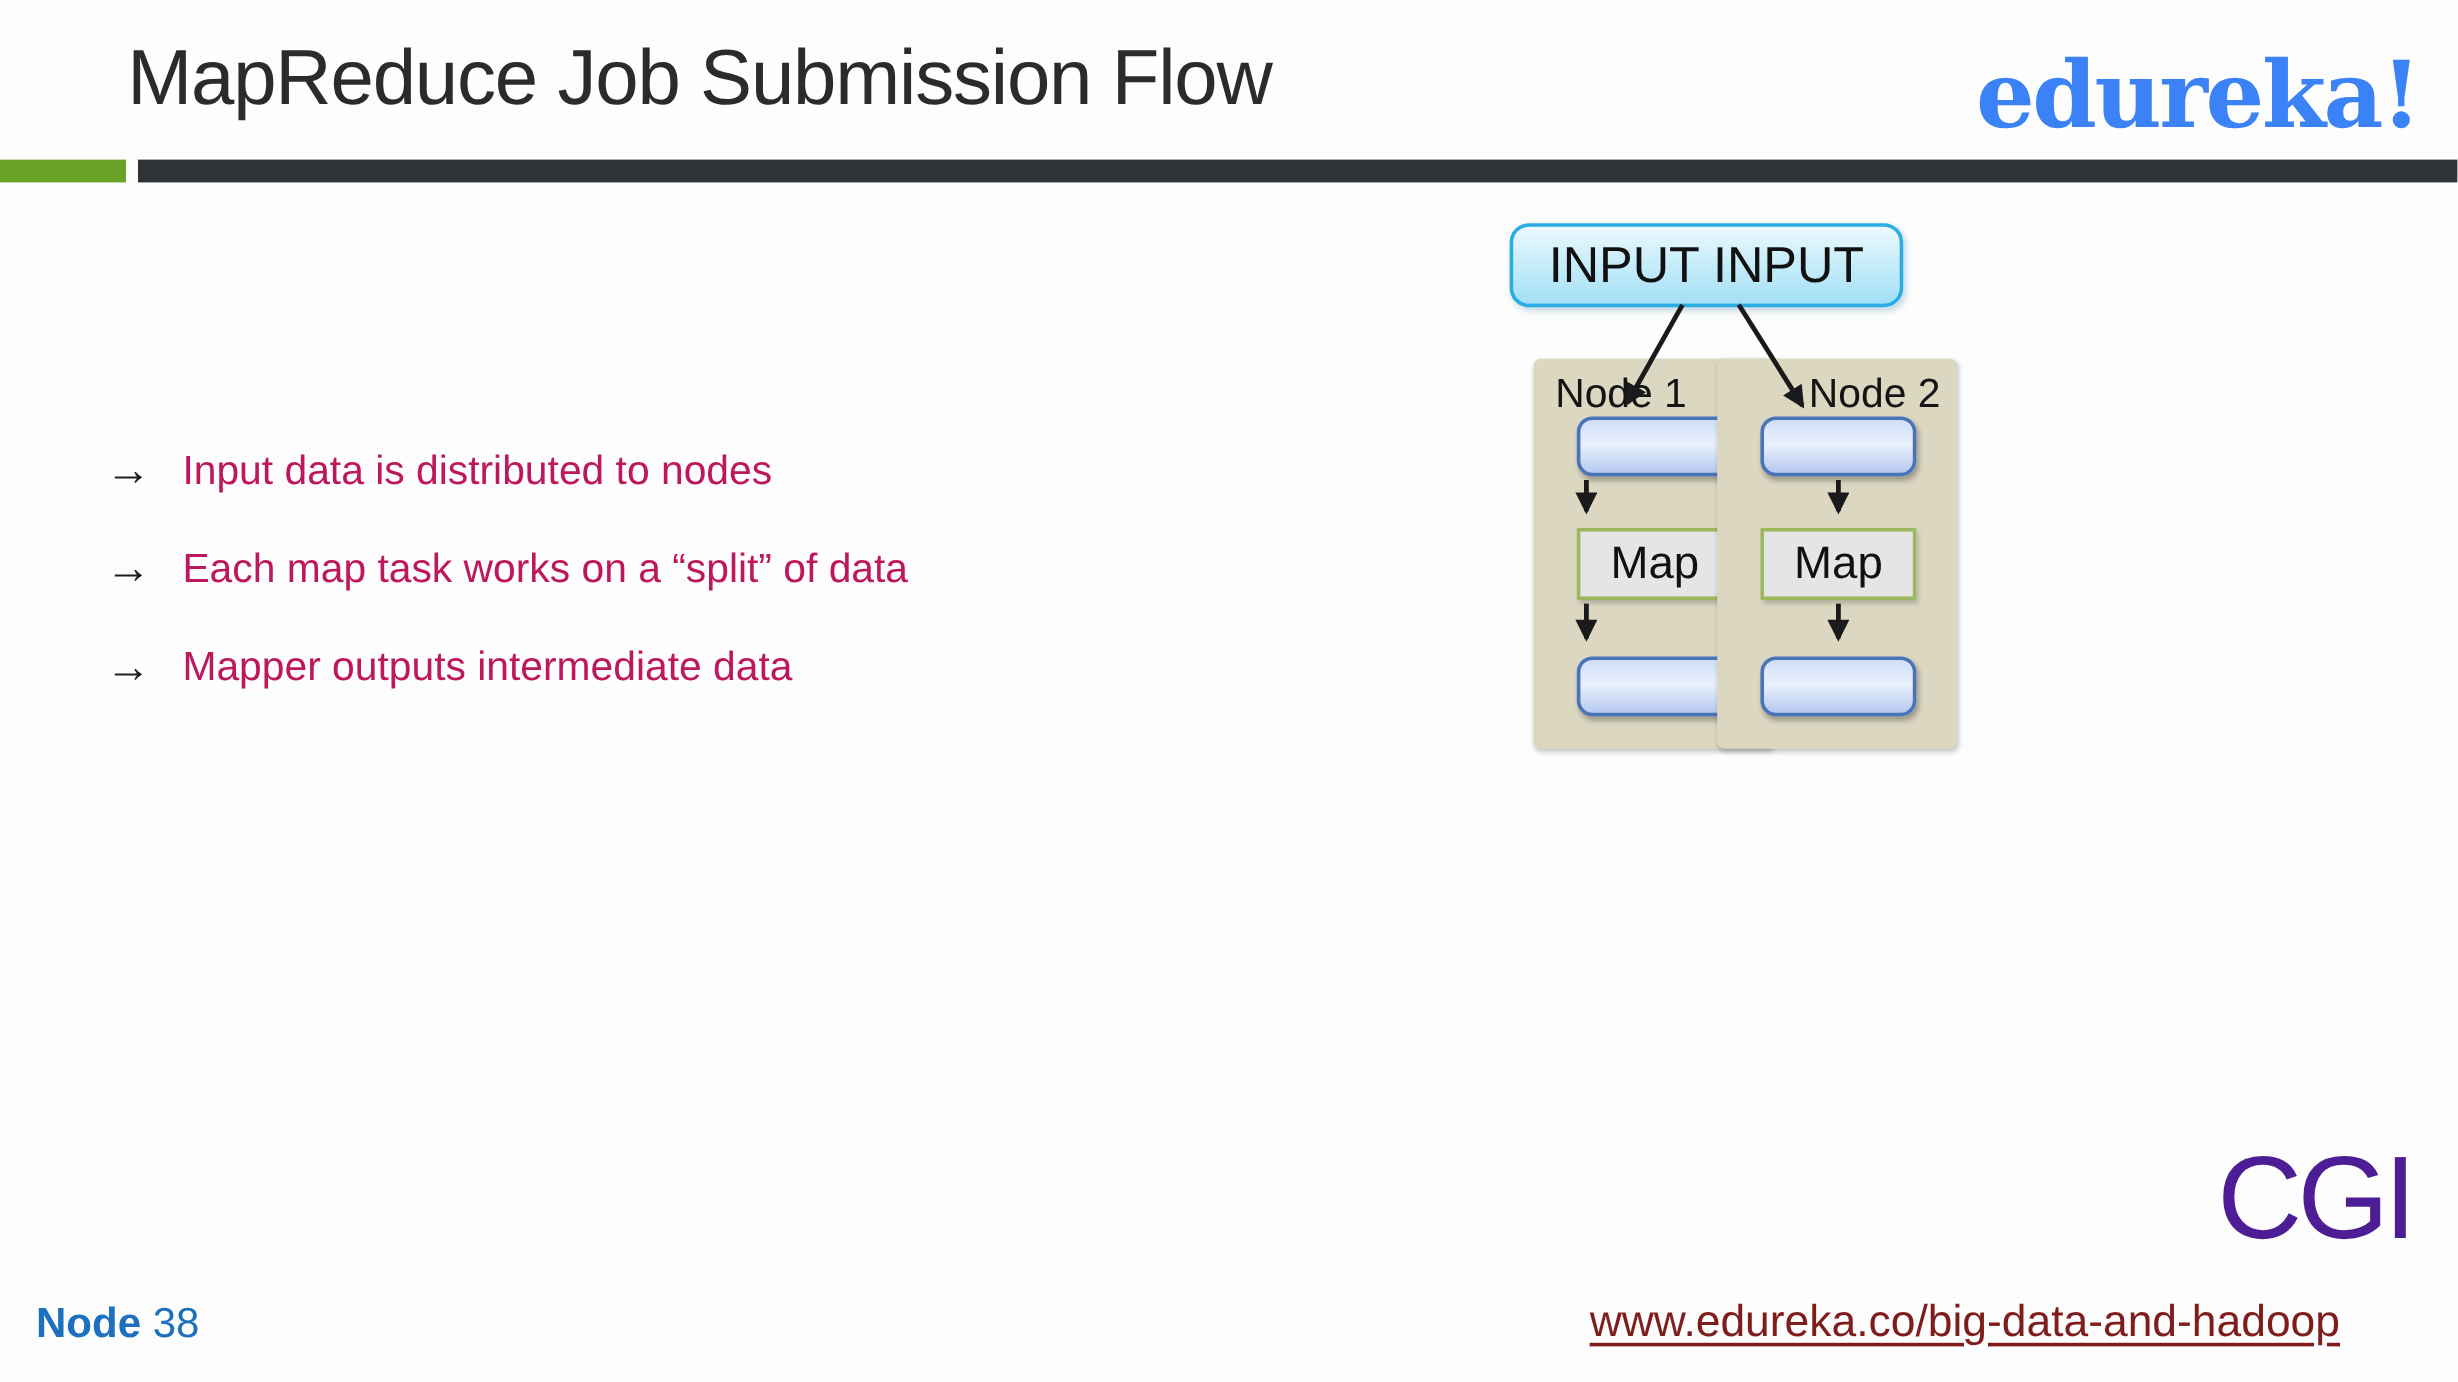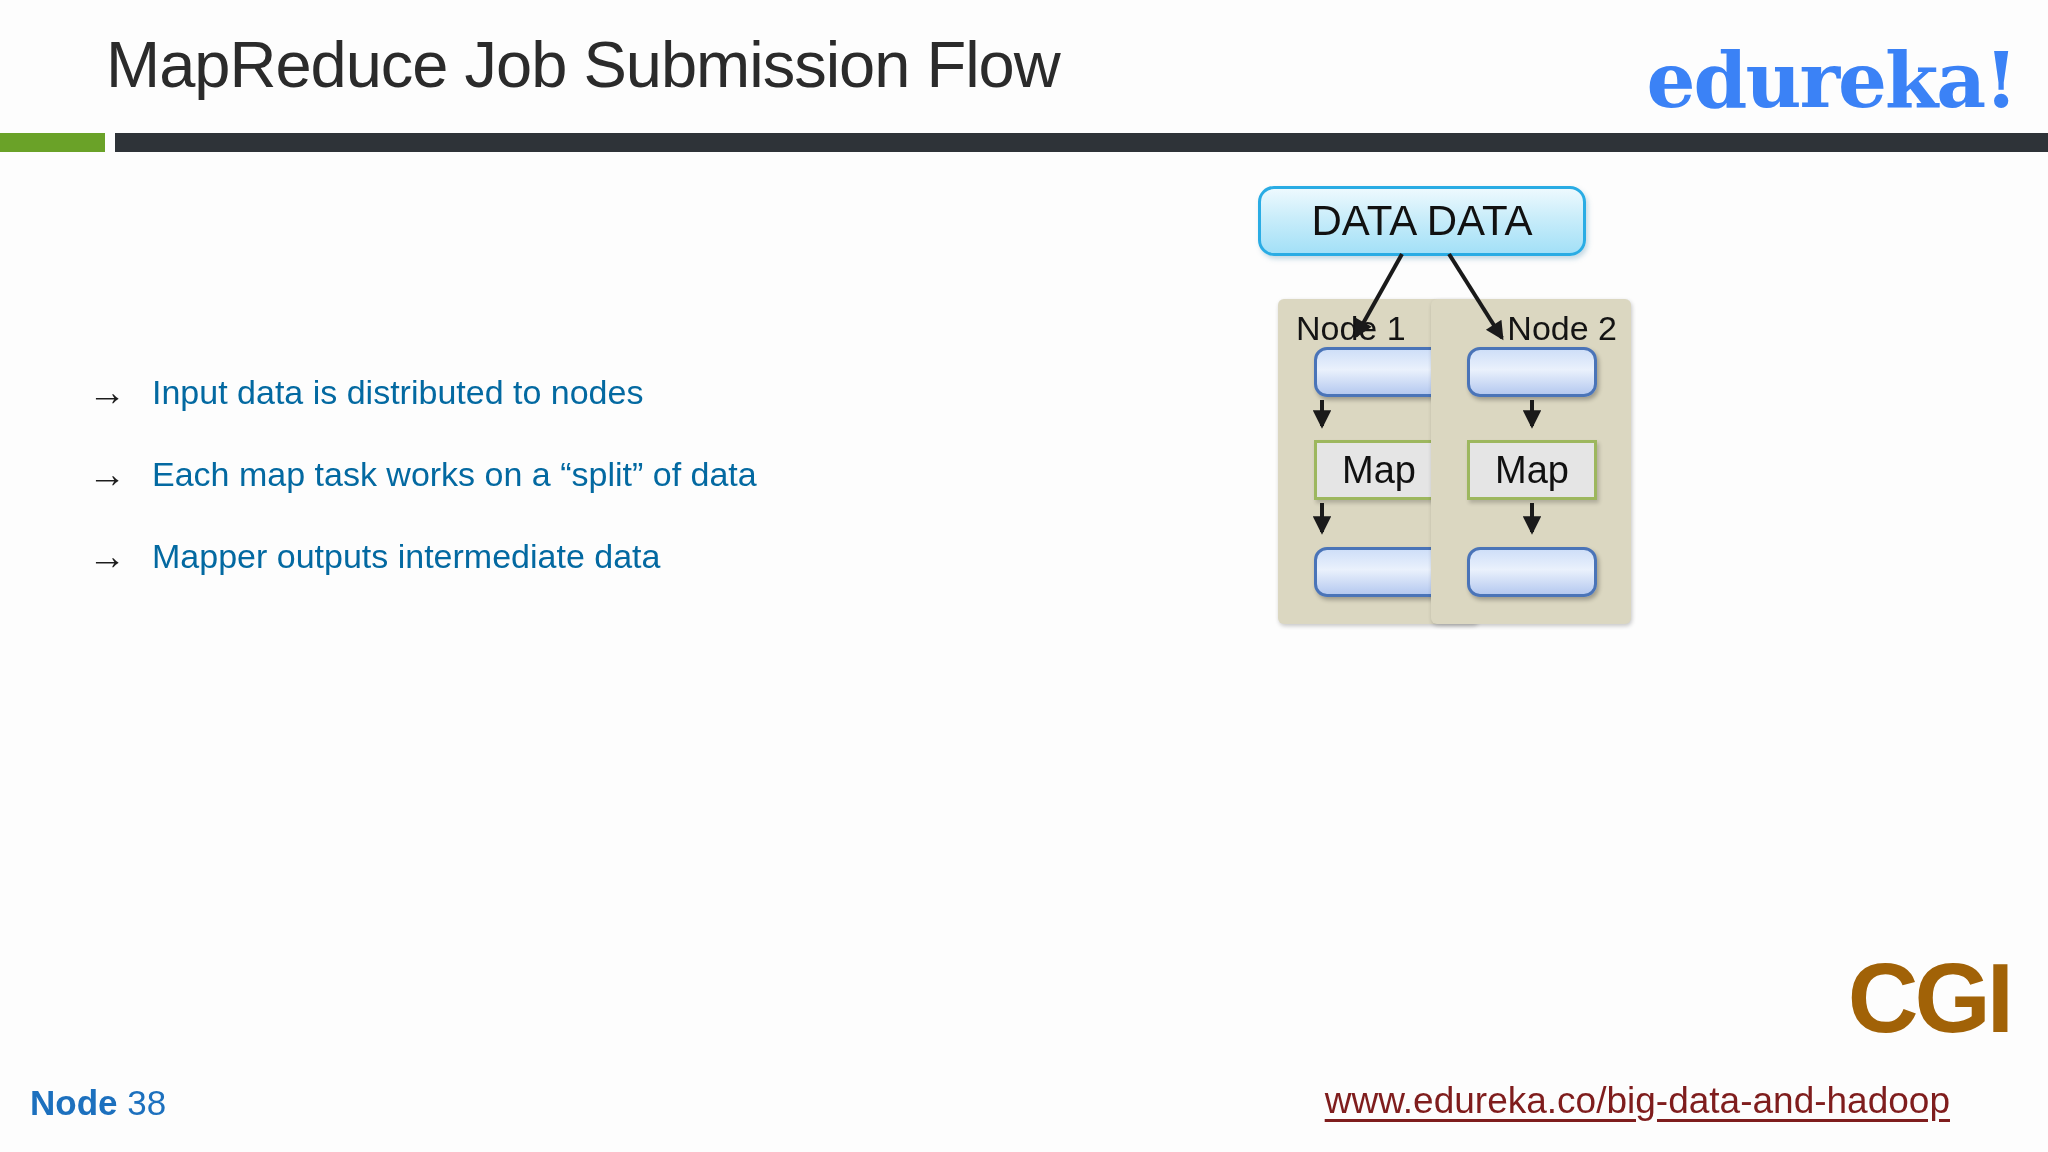--- a/index.html
+++ b/index.html
@@ -12,21 +12,21 @@
            color:#2b2b2b; letter-spacing:-1px; white-space:nowrap; }
   .logo-edureka { position:absolute; right:32px; top:40px; font-family:"DejaVu Serif", serif;
            font-weight:700; font-size:77px; line-height:80px; color:#3b82f6; letter-spacing:-2px; }
   .bar-green { position:absolute; left:0; top:133px; width:105px; height:19px; background:#6aa228; }
   .bar-dark  { position:absolute; left:115px; top:133px; width:1933px; height:19px; background:#2e3338; }
 
   
   .bullets { position:absolute; left:88px; top:370px; }
   .bullet-row { position:relative; height:82px; display:flex; align-items:flex-start; }
   .bullet-marker { font-size:38px; line-height:44px; color:#1d1d1d; width:40px; flex:0 0 40px; }
-  .bullet-text { font-size:34px; line-height:44px; color:#0369a1; margin-left:24px; white-space:nowrap; }
+  .bullet-text { font-size:34px; line-height:44px; color:#be185d; margin-left:24px; white-space:nowrap; }
 
   
   .input-box { position:absolute; left:1258px; top:186px; width:328px; height:70px;
            border:3px solid #2aace4; border-radius:16px;
            background:linear-gradient(180deg,#edf9fe 0%,#c9edfa 45%,#a3e0f7 100%);
            box-shadow:2px 3px 5px rgba(90,150,180,.35);
            display:flex; align-items:center; justify-content:center;
            font-size:42px; color:#111; letter-spacing:0px; }
   .node-panel { position:absolute; top:299px; width:200px; height:325px; background:#dbd7c1;
            border-radius:6px; box-shadow:1px 2px 4px rgba(0,0,0,.22); }
@@ -44,22 +44,22 @@
            border:3px solid #9db75e; background:#e5e5e5; box-shadow:2px 3px 4px rgba(0,0,0,.2);
            display:flex; align-items:center; justify-content:center;
            font-size:38px; color:#111; }
   .arrow-layer { position:absolute; left:0; top:0; width:2048px; height:1152px; pointer-events:none; }
 
   
   .slide-num { position:absolute; left:30px; top:1083px; font-size:35px; color:#1c70be; white-space:nowrap; }
   .slide-num .lbl { font-weight:700; }
   .footer-link { position:absolute; right:98px; top:1080px; font-size:37px; color:#7f1d1d;
            text-decoration:underline; text-underline-offset:6px; white-space:nowrap; }
-  .logo-cgi { position:absolute; right:38px; top:948px; font-size:98px; font-weight:700;
-           color:#a16207; letter-spacing:-4px; line-height:100px; }
+  .logo-cgi { position:absolute; right:38px; top:948px; font-size:98px; font-weight:400;
+           color:#4c1d95; letter-spacing:-4px; line-height:100px; }
 </style>
 </head>
 <body>
 
 <div class="slide">
 
   <div class="title">MapReduce Job Submission Flow</div>
   <div class="logo-edureka">edureka!</div>
   <div class="bar-green"></div>
   <div class="bar-dark"></div>
@@ -72,21 +72,21 @@
     <div class="bullet-row">
       <span class="bullet-marker">→</span>
       <span class="bullet-text">Each map task works on a “split” of data</span>
     </div>
     <div class="bullet-row">
       <span class="bullet-marker">→</span>
       <span class="bullet-text">Mapper outputs intermediate data</span>
     </div>
   </div>
 
-  <div class="input-box">DATA DATA</div>
+  <div class="input-box">INPUT INPUT</div>
 
   <div class="node-panel panel-1">
     <div class="node-label">Node 1</div>
     <div class="io-box io-top"></div>
     <div class="map-box">Map</div>
     <div class="io-box io-bottom"></div>
   </div>
 
   <div class="node-panel panel-2">
     <div class="node-label">Node 2</div>

